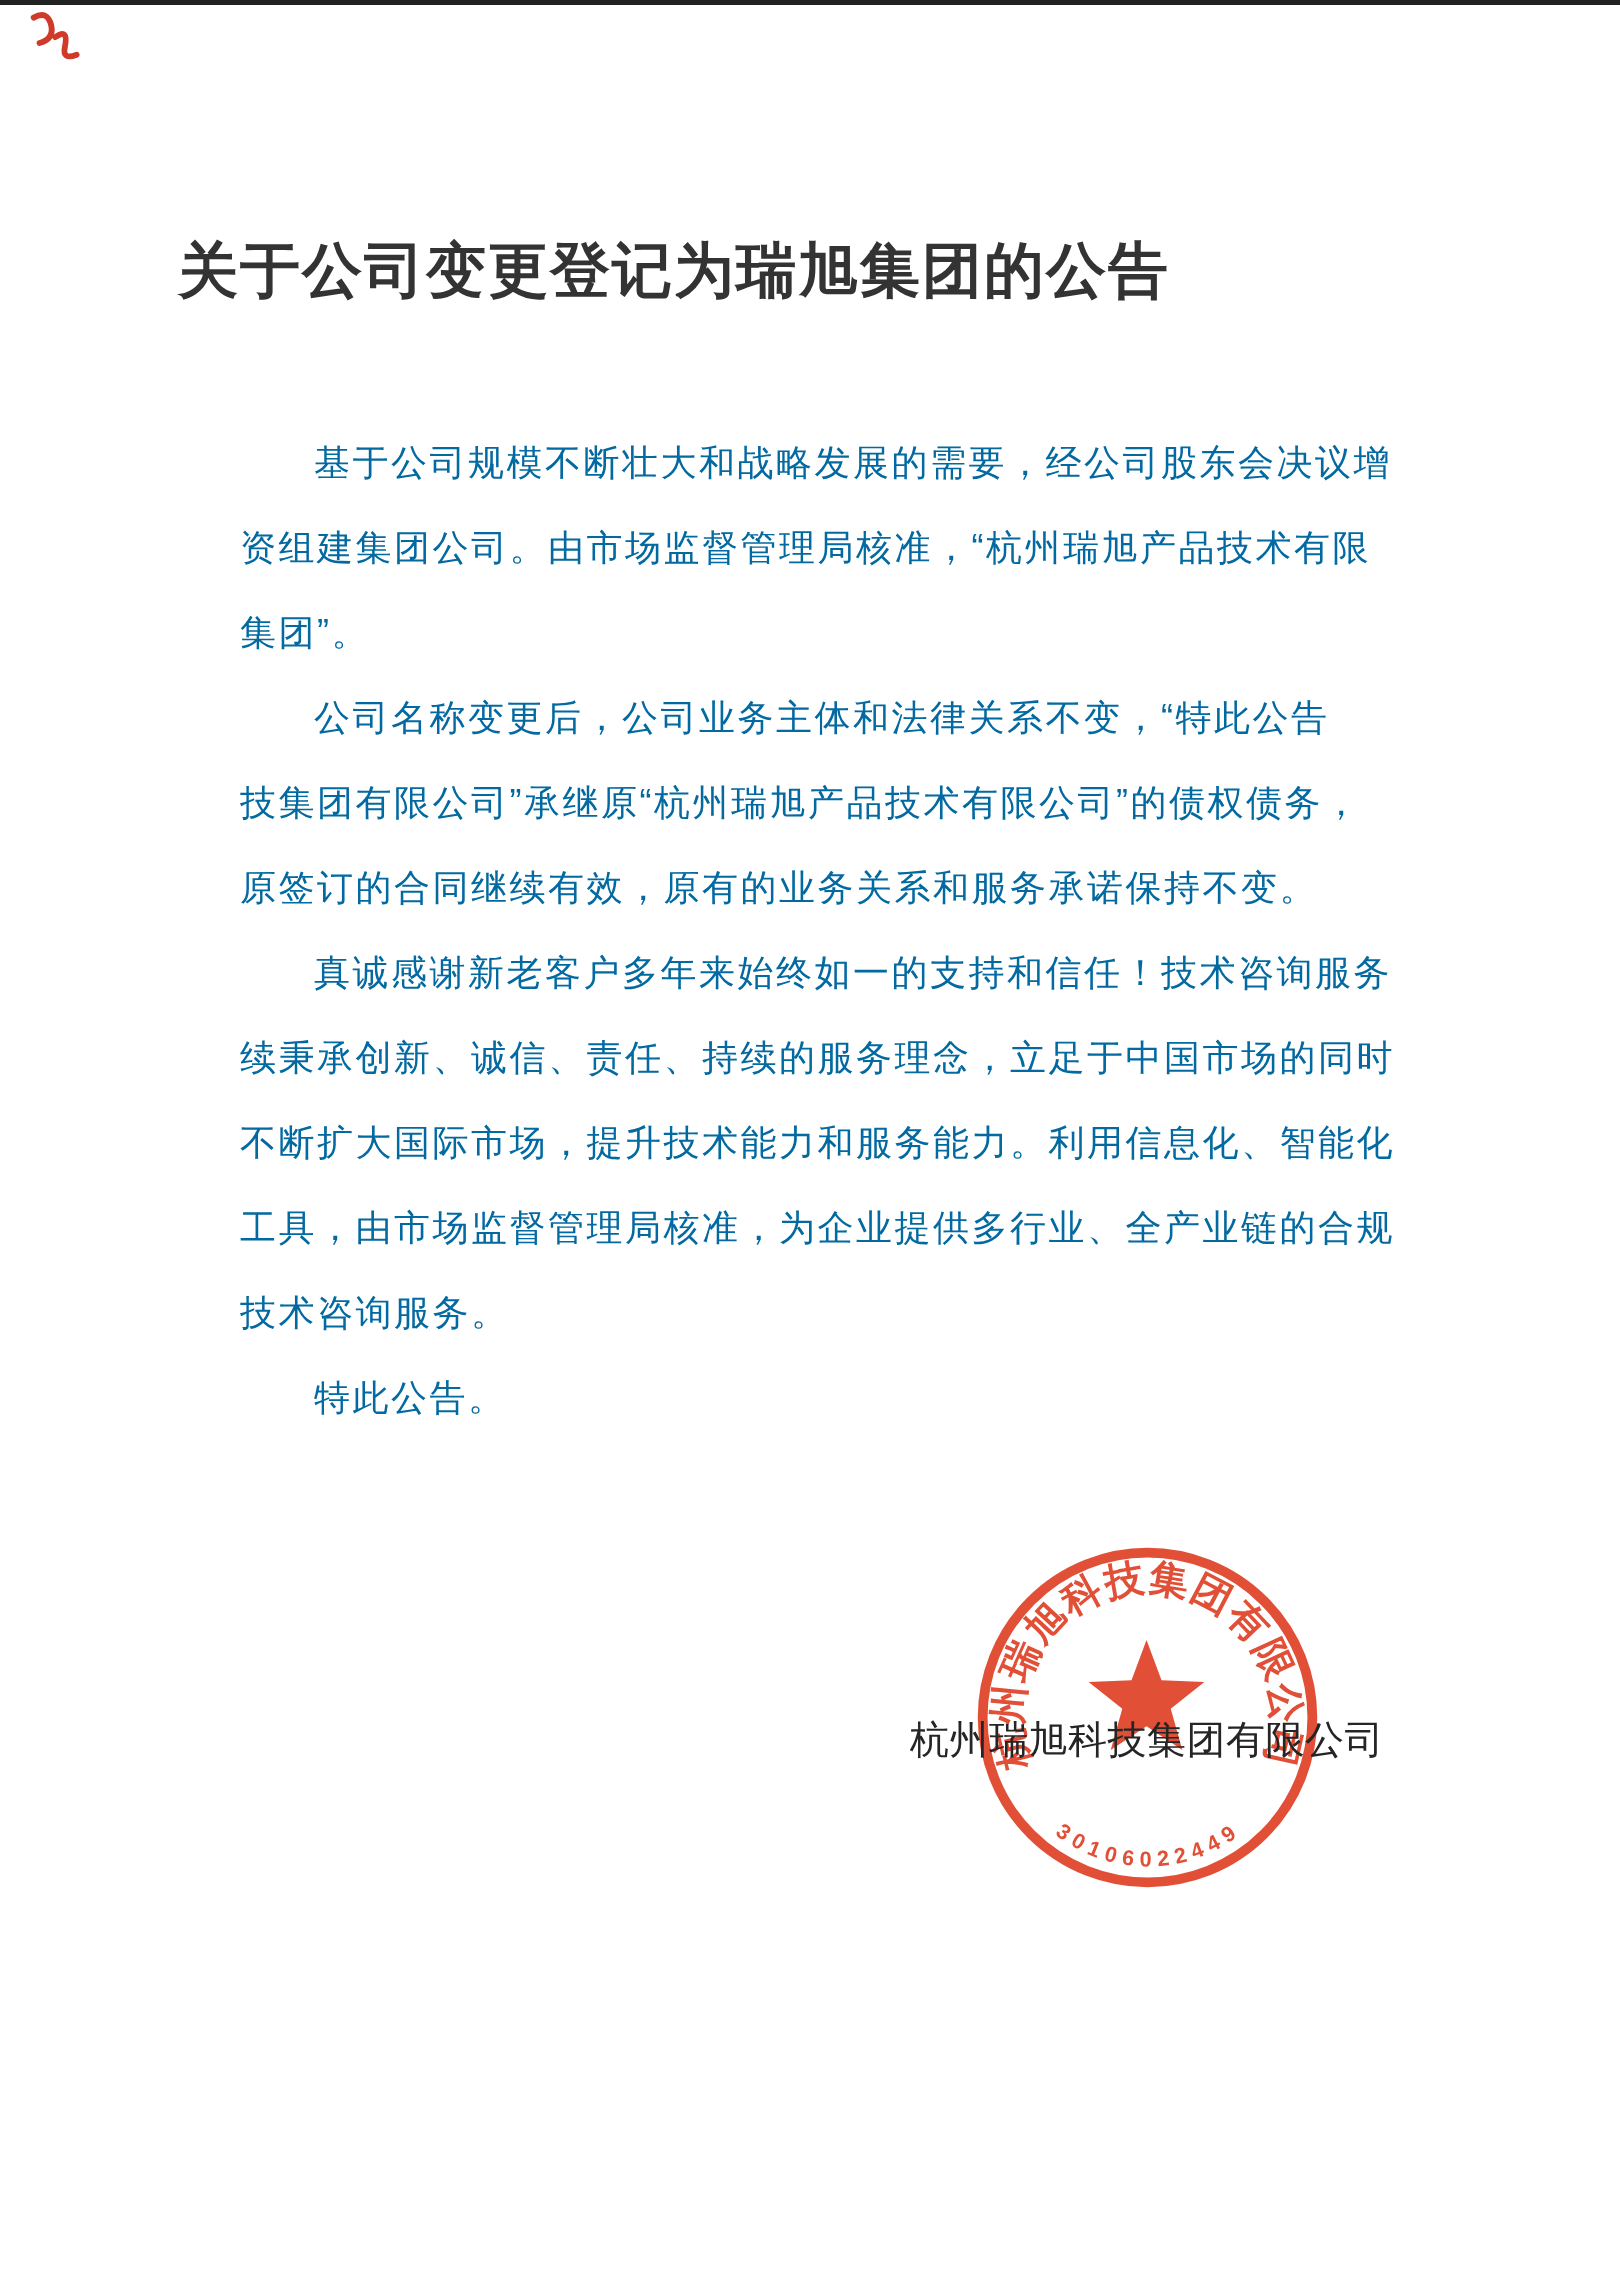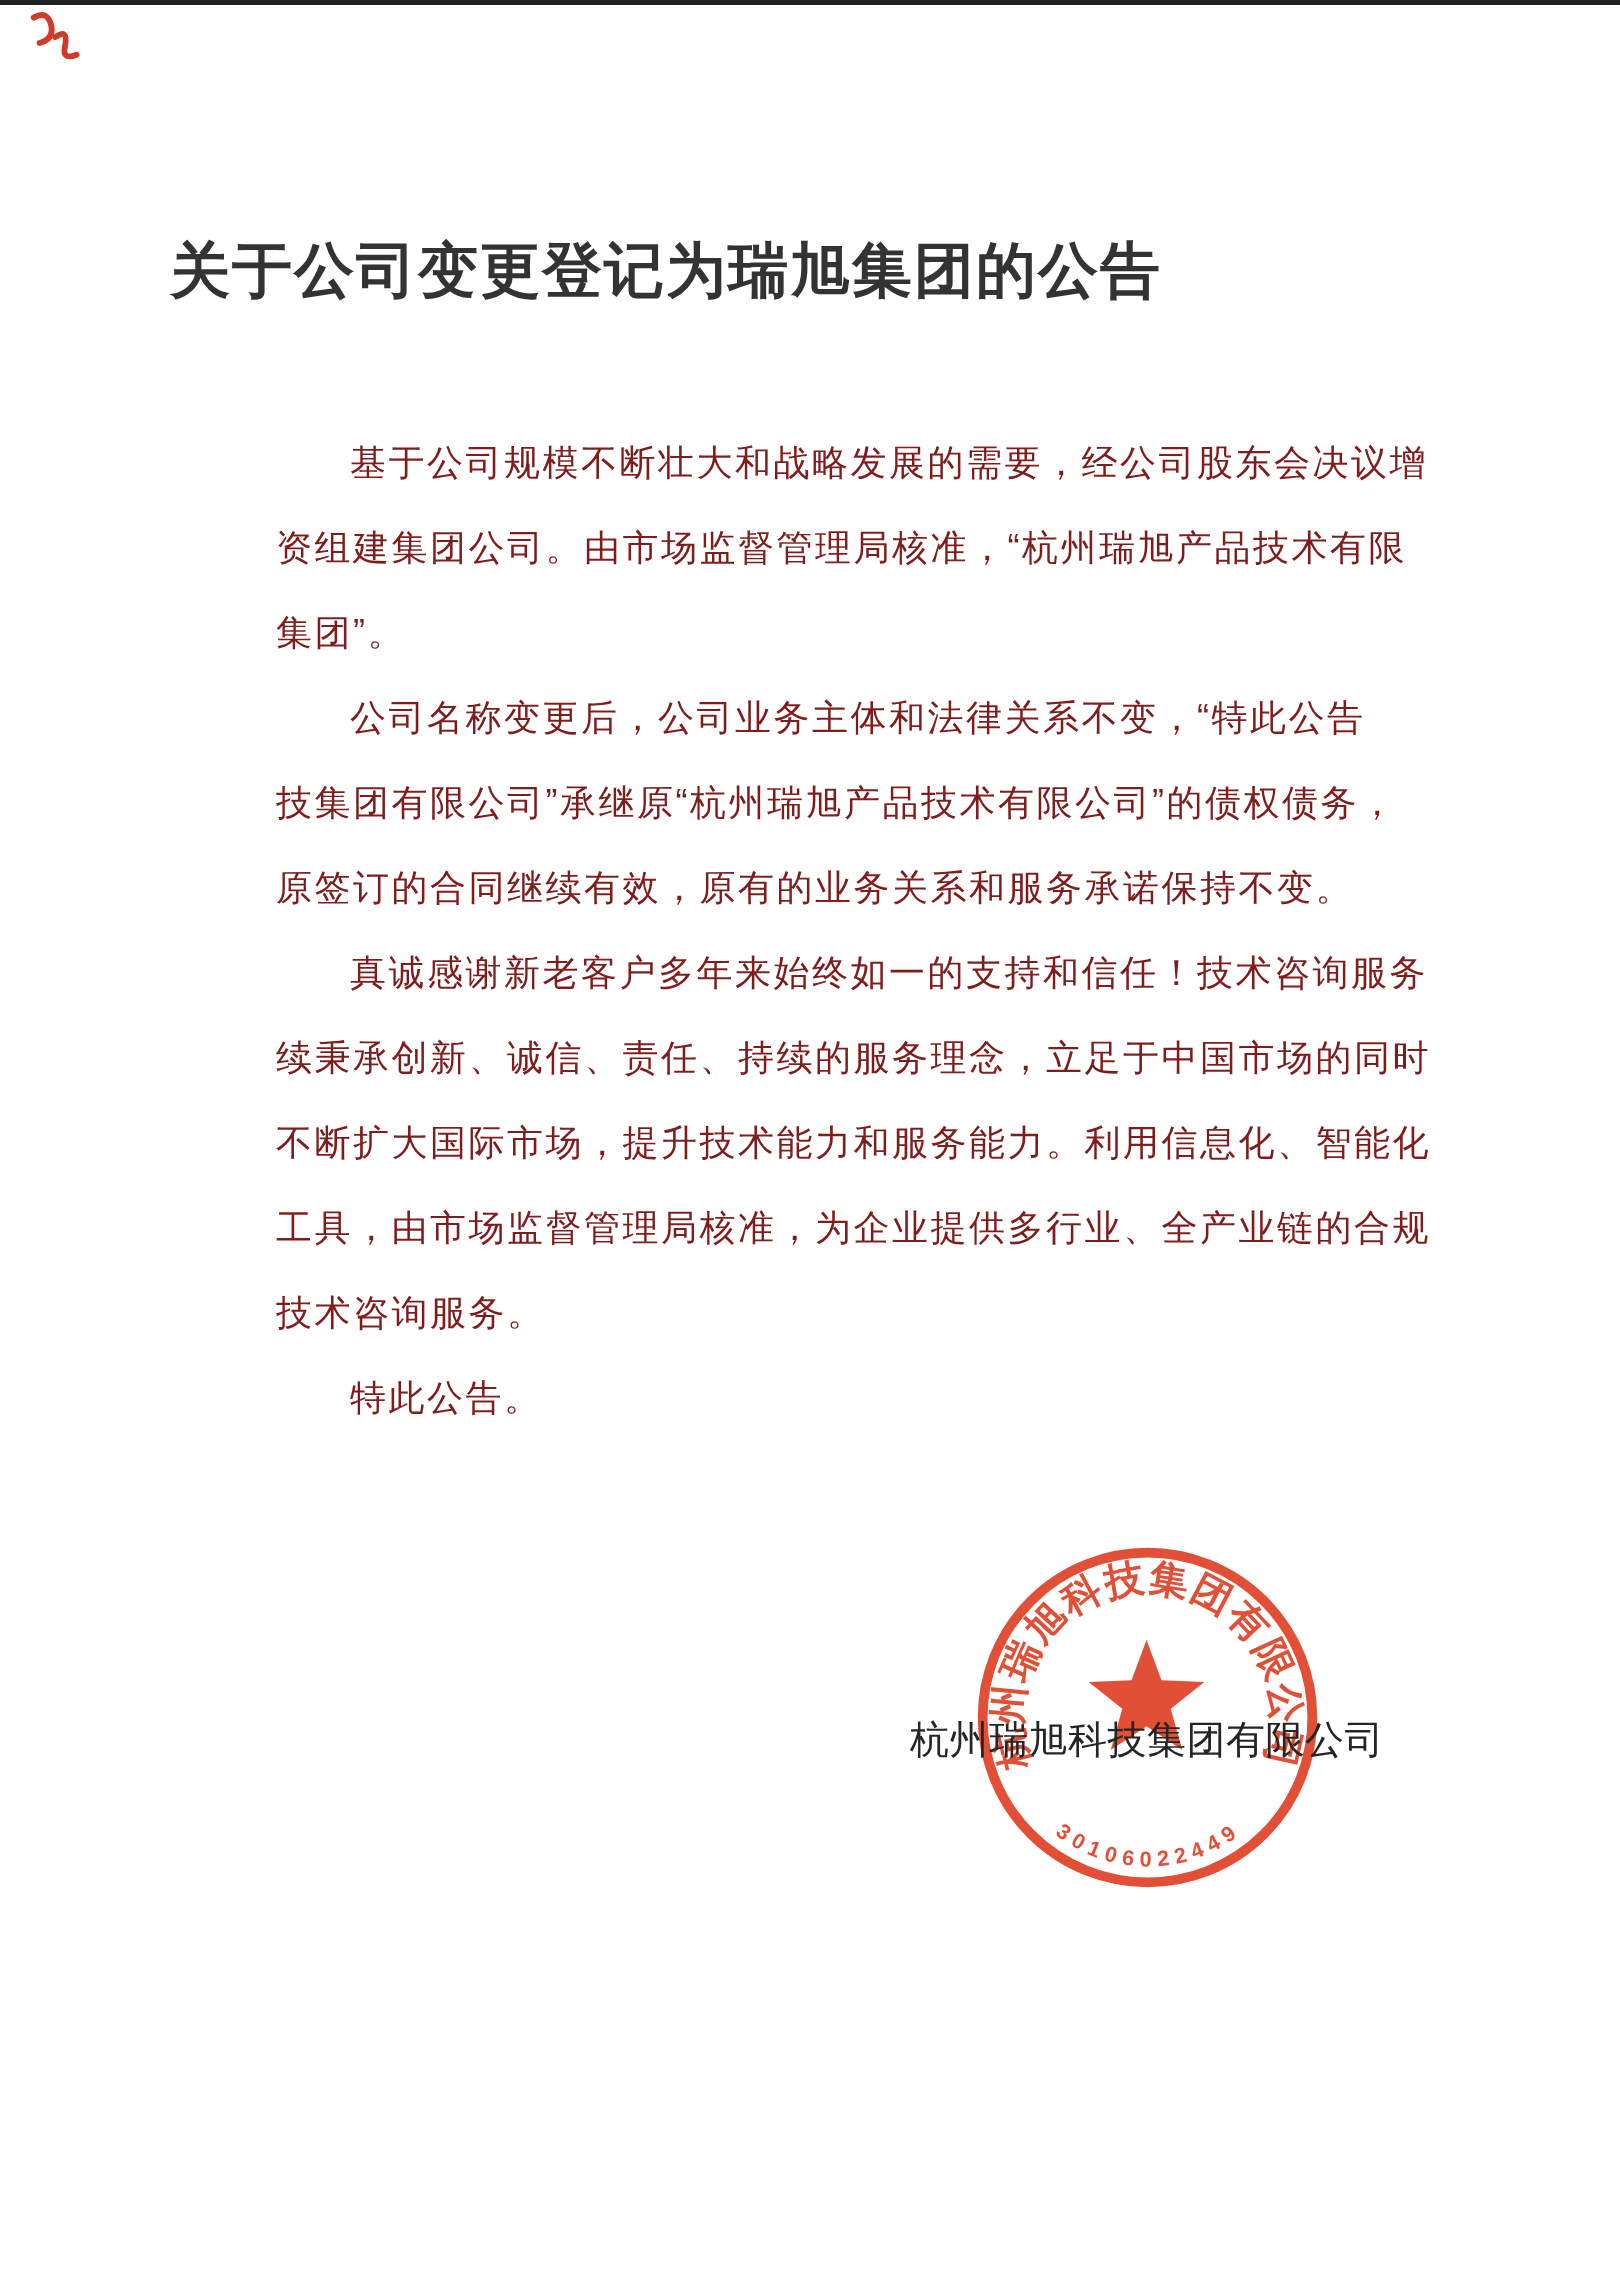--- a/index.html
+++ b/index.html
@@ -13,29 +13,28 @@
   
   .scan-edge{
     position:absolute;top:0;left:0;width:1620px;height:4.9px;
     background:#222222;
   }
   
   .scribble{
     position:absolute;top:3.9px;left:21.6px;width:78px;height:78px;
   }
   .doc-title{
-    position:absolute;top:231px;left:0;width:1332px;
+    position:absolute;top:231px;left:8px;width:1332px;
     text-align:center;
     font-size:60px;font-weight:700;color:#333333;
     letter-spacing:2px;white-space:nowrap;
   }
   .body-block{
     position:absolute;top:420px;left:240px;width:1157px;
-    color:#7f1d1d;
-    margin-left:36px;
+    color:#0369a1;
   }
   .line{
     height:85px;line-height:85px;
     font-size:36px;letter-spacing:2.5px;
     white-space:nowrap;
   }
   .line.indent{text-indent:74px;}
   .signature-company{
     position:absolute;top:1713px;left:910px;
     font-size:39px;color:#252525;letter-spacing:0.5px;white-space:nowrap;

